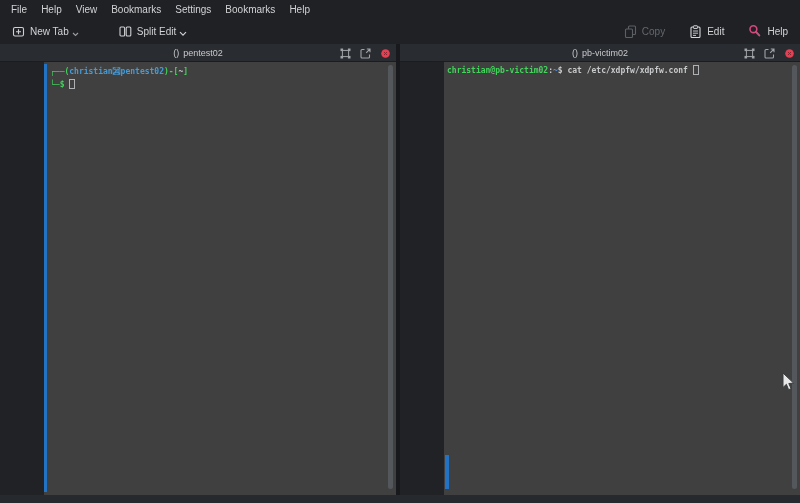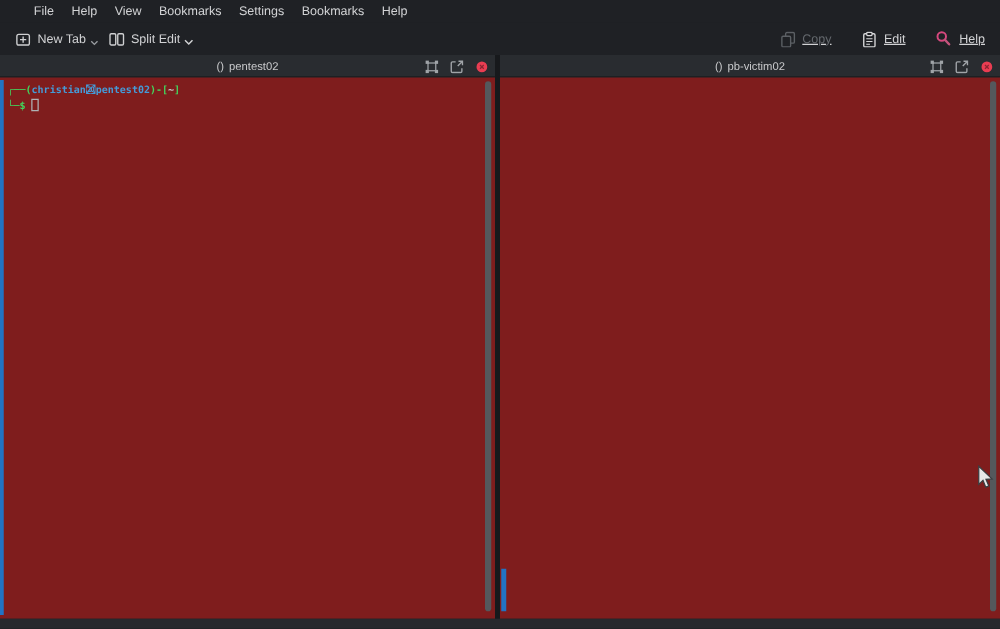--- a/index.html
+++ b/index.html
@@ -6,32 +6,32 @@
   html,body { width:800px; height:503px; overflow:hidden; background:#1e2124; }
   .screen {
     position:relative; width:800px; height:503px;
     background:#202226;
     font-family:"Liberation Sans", sans-serif;
     color:#d2d3d5; overflow:hidden;
   }
   
   .menubar {
     position:absolute; left:0; top:0; width:800px; height:18px;
-    display:flex; align-items:center; padding-left:20px;
+    display:flex; align-items:center; padding-left:4px;
     background:#1f2125; font-size:10px;
   }
   .menu-item { padding:2px 7px; cursor:default; border-radius:2px; }
   
   .toolbar {
     position:absolute; left:0; top:18px; width:800px; height:26px;
     display:flex; align-items:center; background:#1f2125;
     font-size:10px; padding:0 8px;
   }
-  .tb-left { display:flex; align-items:center; gap:0; }
-  .tb-right { margin-left:auto; display:flex; align-items:center; gap:16px;text-decoration:underline; }
+  .tb-left { display:flex; align-items:center; gap:32px; }
+  .tb-right { margin-left:auto; display:flex; align-items:center; gap:16px; }
   .tb-btn { display:flex; align-items:center; gap:5px; padding:3px 4px; border-radius:2px; position:relative; }
   .tb-btn.disabled { color:#64686d; }
   .tb-btn svg { display:block; }
   .caret { position:relative; top:3px; margin-left:-2px; }
   
   .splits { position:absolute; left:0; top:44px; width:800px; height:451px; }
   .pane { position:absolute; top:0; height:451px; }
   .pane.left  { left:0;   width:396px; }
   .pane.right { left:400px; width:400px; }
   .divider { position:absolute; left:396px; top:0; width:4px; height:451px; background:#17191c; }
@@ -41,24 +41,25 @@
     display:flex; align-items:center; justify-content:center;
     font-size:9px; color:#c9cacc;
   }
   .tab-title { display:flex; align-items:center; gap:4px; white-space:pre; }
   .tab-controls {
     position:absolute; right:4px; top:0; height:18px;
     display:flex; align-items:center; gap:7px;
   }
   .tab-ctl { display:flex; align-items:center; justify-content:center; width:13px; height:13px; border-radius:2px; }
   .terminal {
-    position:relative; height:433px; background:#7f1d1d;
+    position:relative; height:433px; background:#404040;
     font-family:"DejaVu Sans Mono", monospace;
     font-size:8px; font-weight:bold; line-height:13px;
     overflow:hidden;
+    margin-left:44px;
   }
   .tcontent { position:absolute; left:6px; top:3px; right:10px; }
   .pane.right .tcontent { left:3px; top:2px; }
   .tline { white-space:pre; }
   .c-green { color:#43d45c; }
   .c-blue  { color:#459bd8; }
   .c-white { color:#c8c9cb; }
   .c-path  { color:#5b8fd8; }
   .cursor-hollow {
     display:inline-block; width:6px; height:10px;
@@ -217,20 +218,23 @@
           <span class="tab-ctl">
             <svg width="11" height="11" viewBox="0 0 11 11">
                 <circle cx="5.5" cy="5.5" r="4.3" fill="#e93d52"></circle>
                 <path d="M4 4l3 3M7 4l-3 3" stroke="#8c2431" stroke-width="1"></path>
               </svg>
           </span>
         </span>
       </div>
       <div class="terminal">
         <div class="hl-strip"></div>
+        <div class="tcontent">
+          <div class="tline"><span class="c-green">christian@pb-victim02</span><span class="c-white">:</span><span class="c-path">~</span><span class="c-white">$</span><span class="c-white"> cat /etc/xdpfw/xdpfw.conf </span><span class="cursor-hollow"></span></div>
+        </div>
         <div class="scroll-thumb"></div>
       </div>
     </div>
 
   </div>
 
   <div class="bottom-strip"></div>
 
   <div class="mouse">
     <svg width="14" height="20" viewBox="0 0 14 20">

